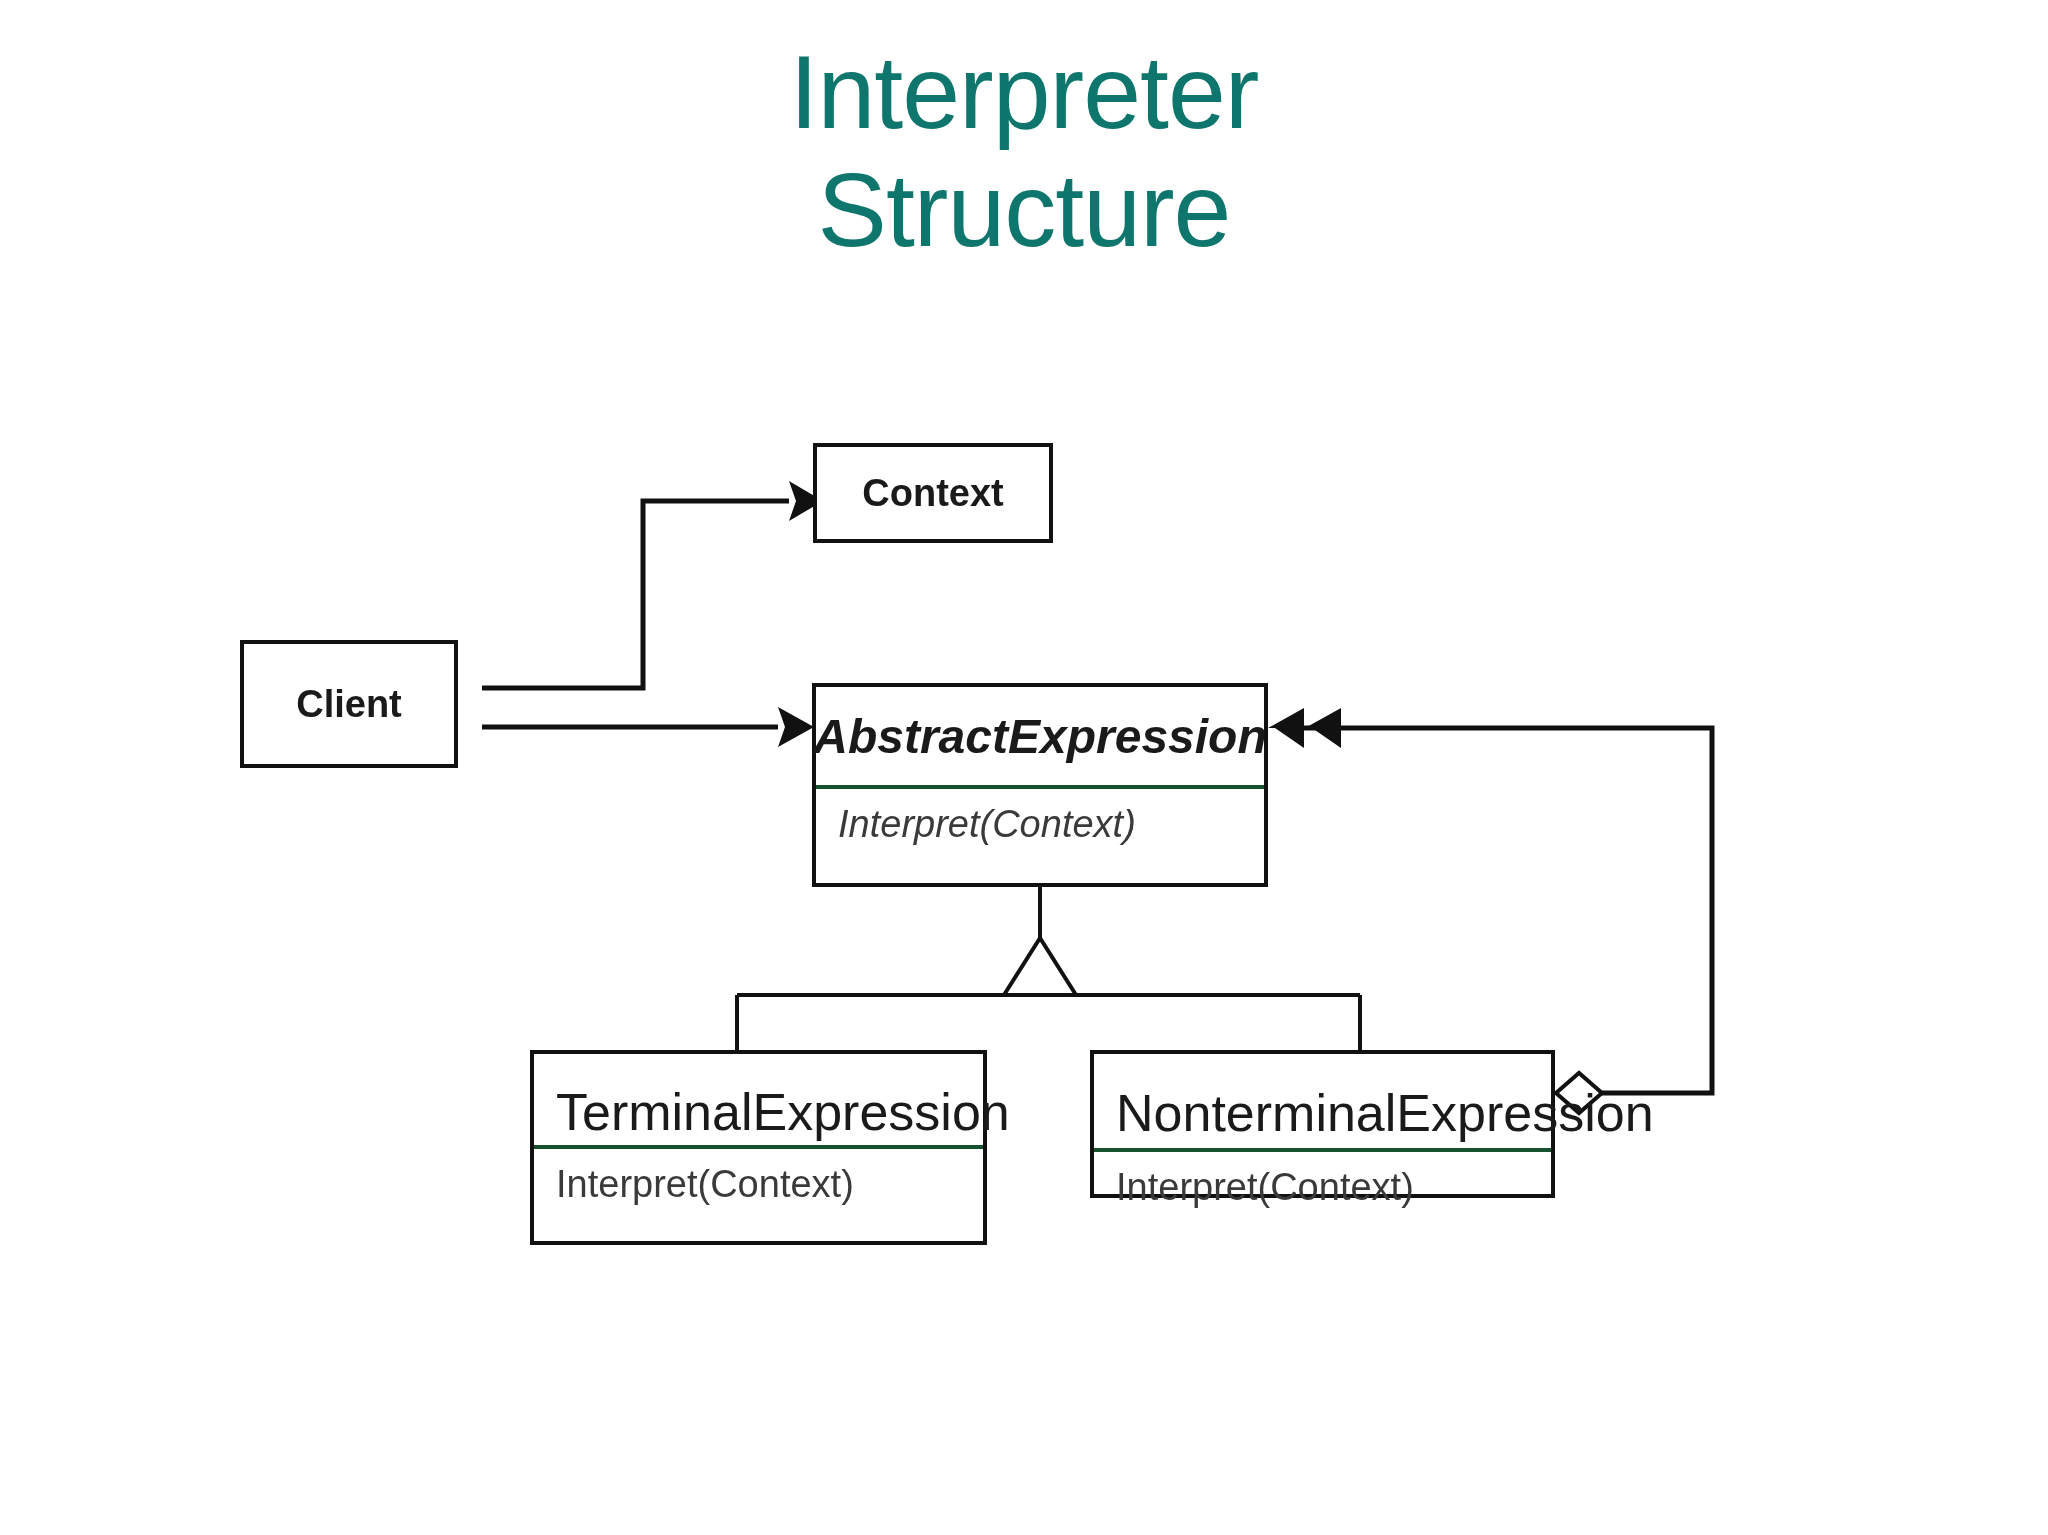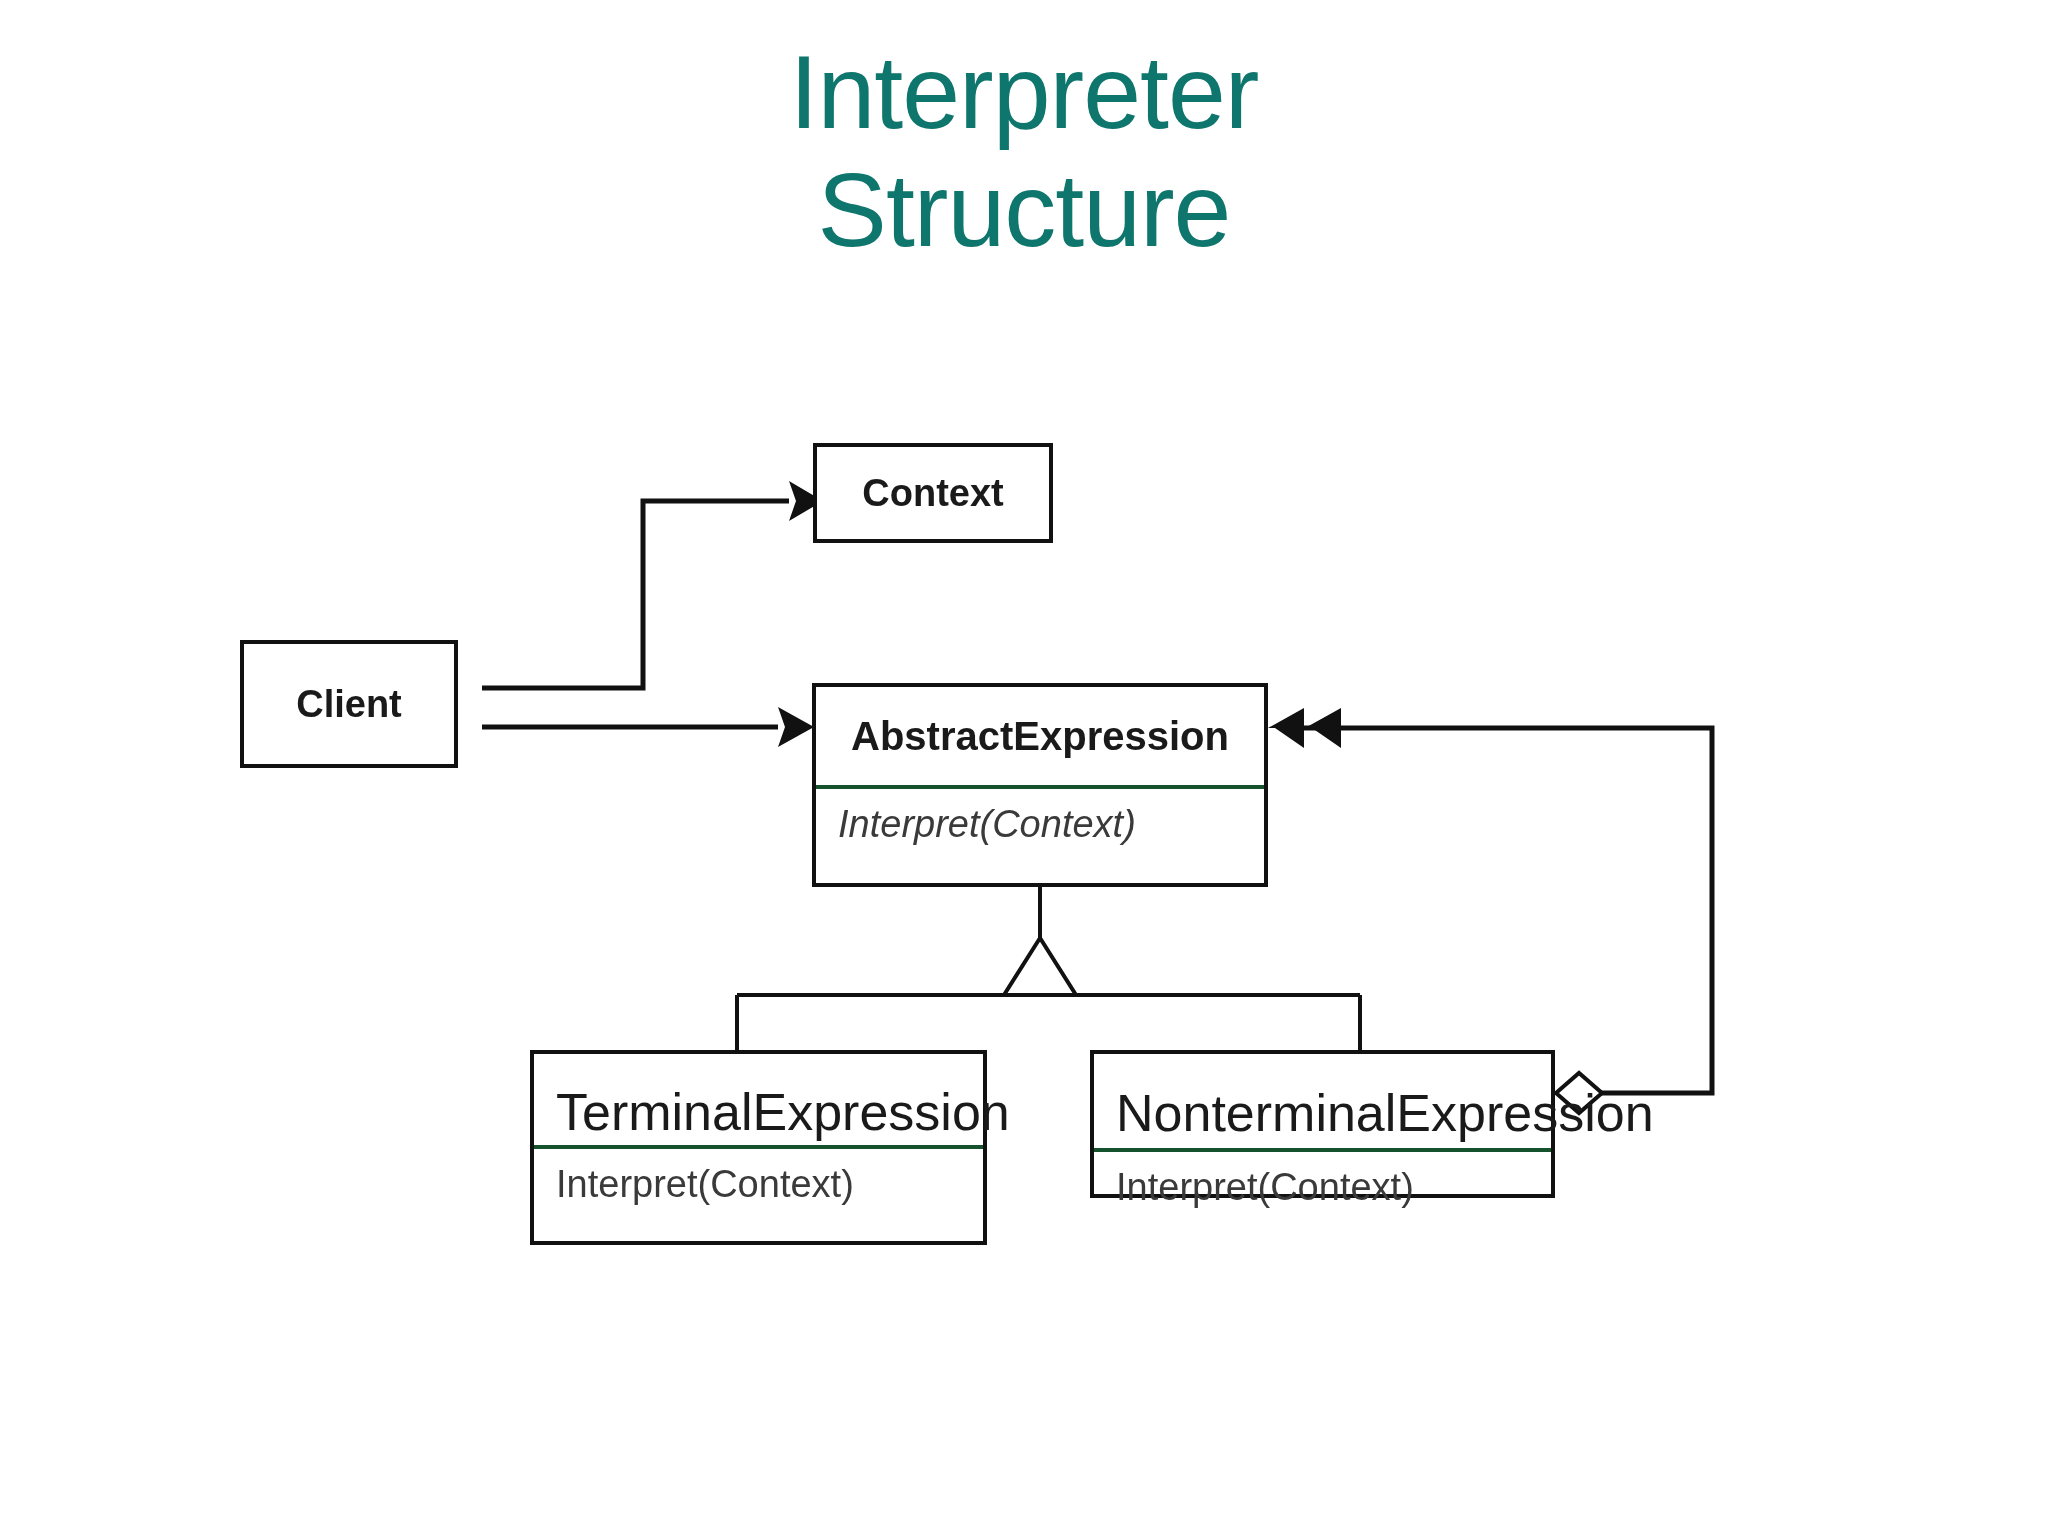--- a/index.html
+++ b/index.html
@@ -60,22 +60,23 @@
   .compartment.left  { justify-content: flex-start; padding-left: 22px; }
   .divider {
     border-top: 4px solid #14532d;
   }
   .name-simple {
     font-size: 38px;
     font-weight: 700;
     letter-spacing: 0px;
   }
   .name-abstract {
-    font-size: 40px;
+    font-size: 48px;
     font-weight: 700;
+    font-style: italic;
     letter-spacing: 0px;
   }
   .name-concrete {
     font-size: 52px;
     font-weight: 400;
     letter-spacing: 0px;
     margin-top: 24px;
   }
   .op-abstract {
     font-size: 38px;

